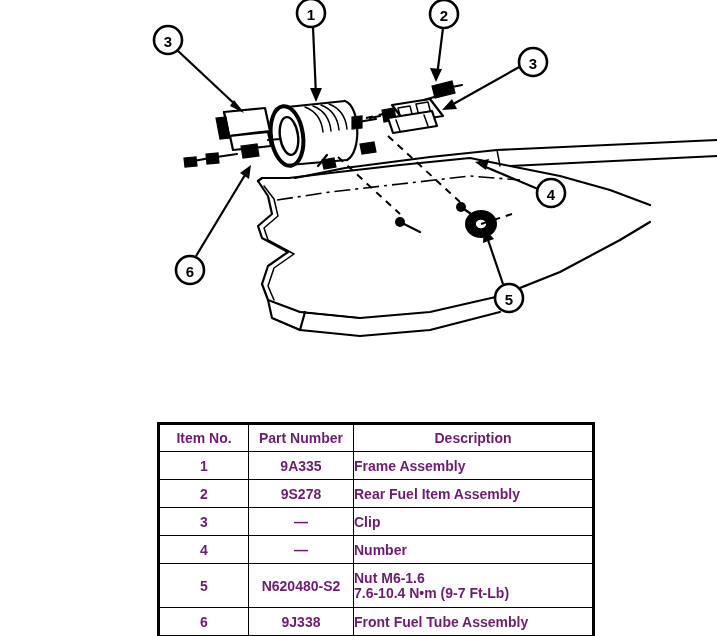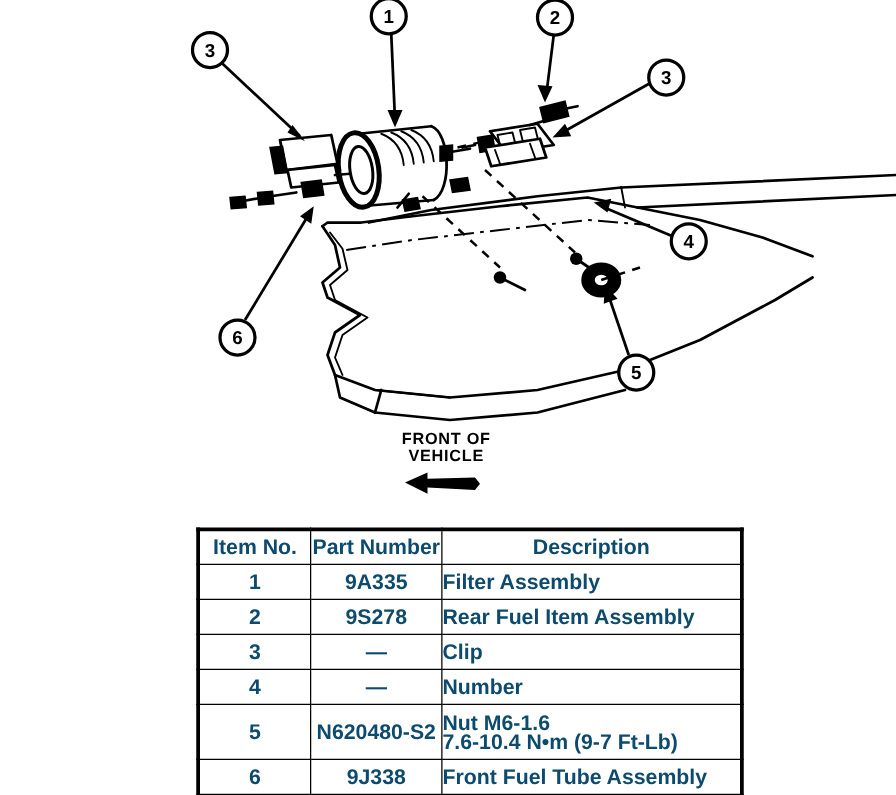--- a/index.html
+++ b/index.html
@@ -121,24 +121,24 @@
   }
   table.parts {
     border-collapse: collapse;
     width: 430px;
     table-layout: fixed;
     border: 3px solid #000000;
   }
   table.parts td, table.parts th {
     border: 1.6px solid #000000;
     font-family: "Liberation Sans", sans-serif;
-    font-size: 17px;
+    font-size: 14px;
     font-weight: bold;
     padding: 0;
-    color: #0c4a6e;
+    color: #701a75;
   }
   table.parts th {
     height: 26px;
     text-align: center;
   }
   th.col-item, td.col-item { width: 88px; text-align: center; }
   th.col-part, td.col-part { width: 104px; text-align: center; }
   th.col-desc, td.col-desc { width: 238px; text-align: left; padding-left: 9px; }
   th.col-item, th.col-part { text-align: center; }
   th.col-desc { text-align: left; padding-left: 9px; }
@@ -334,44 +334,35 @@
         <text class="cal-text" x="509" y="299">5</text>
       </g>
       <g>
         <circle class="cal-circle" cx="190" cy="270" r="14"></circle>
         <text class="cal-text" x="190" y="271">6</text>
       </g>
 
     </svg>
   </div>
 
-  <div id="front-label">
-    <div class="fl-line">FRONT OF</div>
-    <div class="fl-line">VEHICLE</div>
-    <div id="front-arrow">
-      <svg width="70" height="20" viewBox="0 0 70 20" xmlns="http://www.w3.org/2000/svg">
-        <polygon points="2,9 20,1 20,6 58,5 62,10 58,15 20,13 20,18" fill="#000000"></polygon>
-      </svg>
-    </div>
-  </div>
 
   <div id="parts-table-wrap">
     <table class="parts">
       <thead>
         <tr>
           <th class="col-item">Item No.</th>
           <th class="col-part">Part Number</th>
           <th class="col-desc">Description</th>
         </tr>
       </thead>
       <tbody>
         <tr>
           <td class="col-item">1</td>
           <td class="col-part">9A335</td>
-          <td class="col-desc">Filter Assembly</td>
+          <td class="col-desc">Frame Assembly</td>
         </tr>
         <tr>
           <td class="col-item">2</td>
           <td class="col-part">9S278</td>
           <td class="col-desc">Rear Fuel Item Assembly</td>
         </tr>
         <tr>
           <td class="col-item">3</td>
           <td class="col-part dash-cell">—</td>
           <td class="col-desc">Clip</td>

